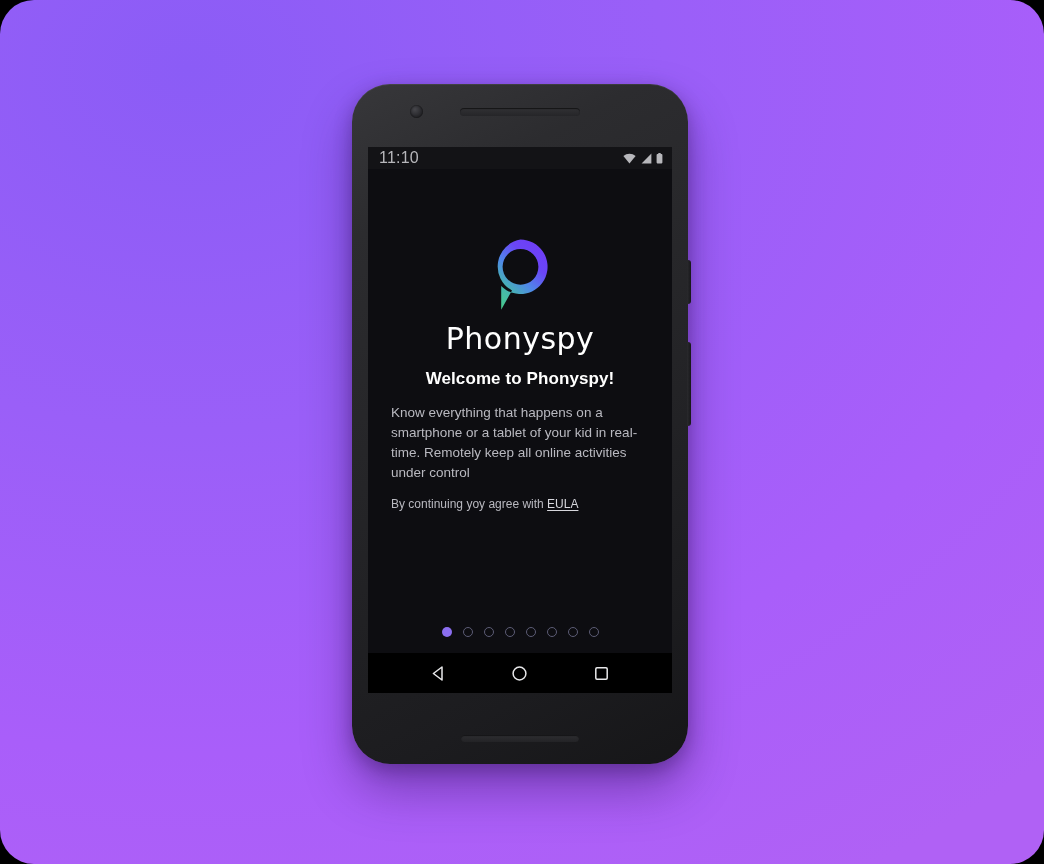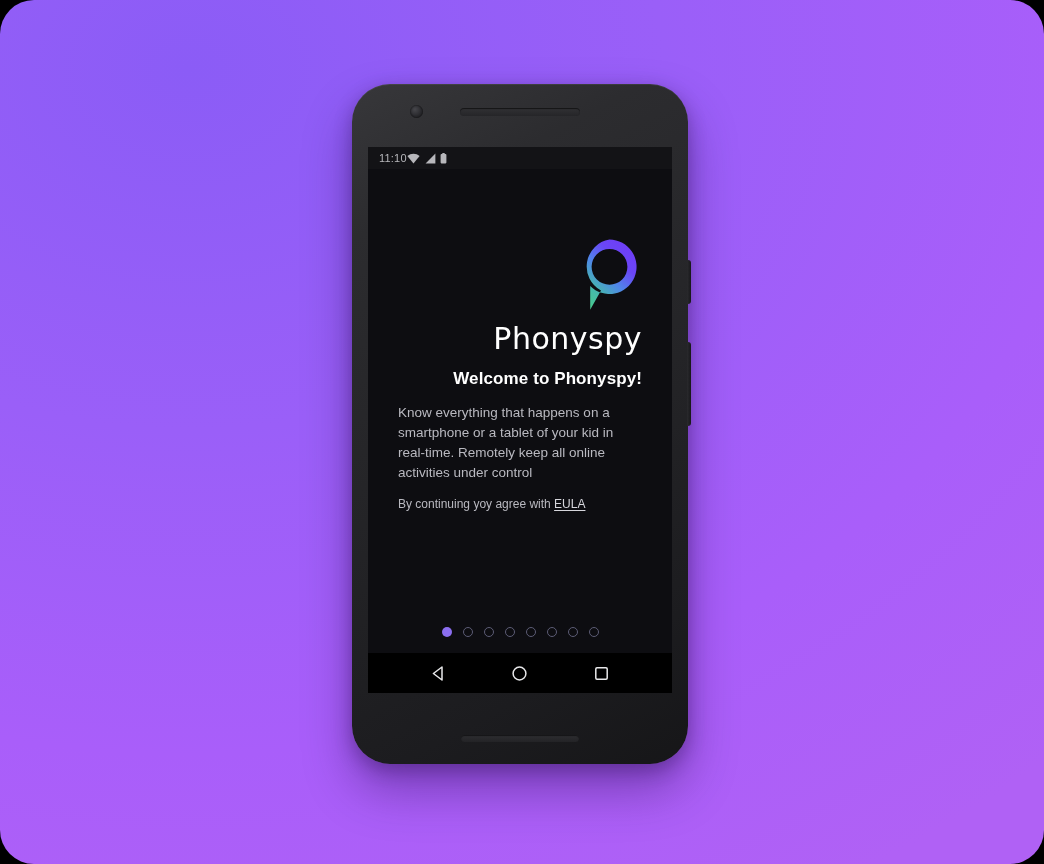--- a/index.html
+++ b/index.html
@@ -96,37 +96,37 @@
     display: flex;
     flex-direction: column;
   }
 
   
   #status-bar {
     height: 22px;
     flex: 0 0 22px;
     display: flex;
     align-items: center;
-    justify-content: flex-start;
+    justify-content: space-between;
     padding: 0 9px 0 11px;
     background: #131316;
     color: #b7b7bb;
-    font-size: 11px;
+    font-size: 16px;
     letter-spacing: .2px;
   }
   #status-icons { display: flex; align-items: center; gap: 4px; }
 
   
   #app-content {
     flex: 1 1 auto;
     display: flex;
     flex-direction: column;
-    align-items: flex-end;
+    align-items: center;
     position: relative;
-    padding: 0 30px;
+    padding: 0 23px;
     box-sizing: border-box;
   }
 
   
   #logo-mark { margin-top: 68px; width: 66px; height: 76px; }
   #brand-name {
     margin-top: 8px;
     color: #ffffff;
     font-size: 30px;
     font-weight: 500;

